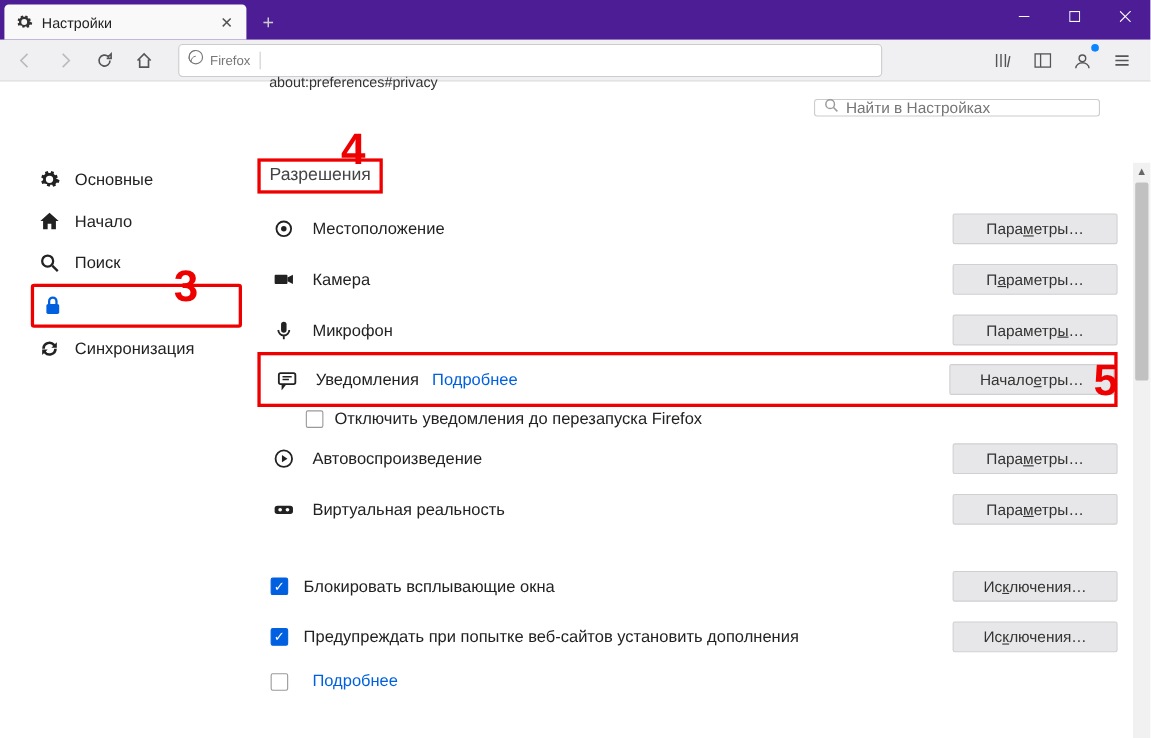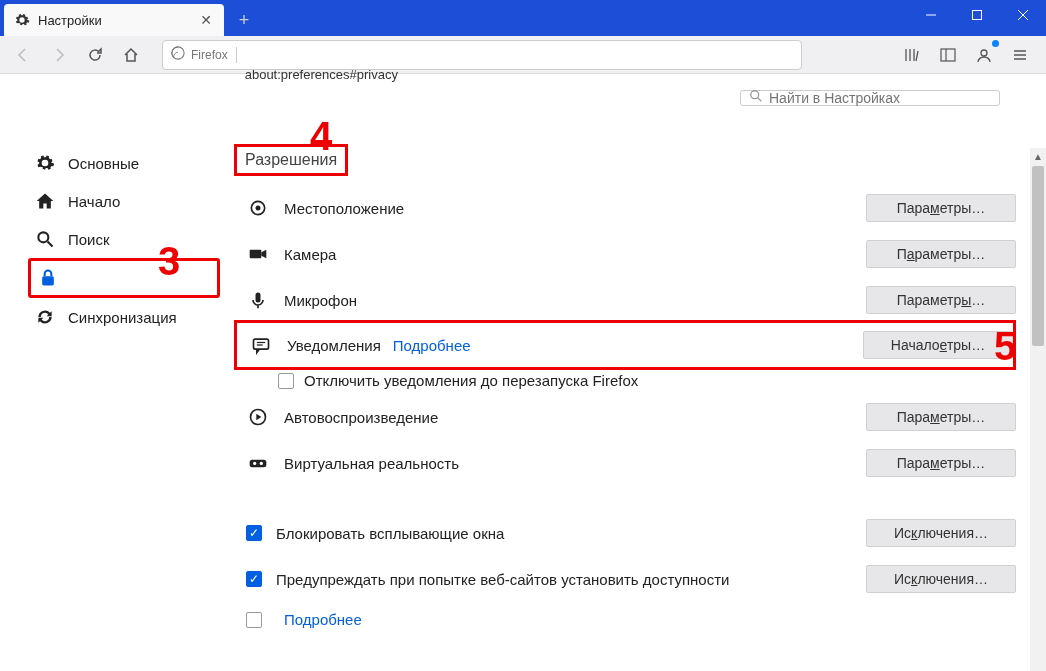--- a/index.html
+++ b/index.html
@@ -1,18 +1,18 @@
 <!DOCTYPE html>
 <html><head>
 <meta charset="utf-8">
 <style>
 * { margin:0; padding:0; box-sizing:border-box; font-family:"Segoe UI",Arial,sans-serif; }
 body { width:1046px; height:671px; background:#fff; overflow:hidden; }
 
-.titlebar { height:36px; background:#1d4ed8; display:flex; align-items:flex-end; position:relative; }
+.titlebar { height:36px; background:#4c1d95; display:flex; align-items:flex-end; position:relative; }
 .tab { height:32px; background:#f9f9fa; display:flex; align-items:center; padding:0 10px; min-width:220px; border-top-left-radius:4px; border-top-right-radius:4px; margin-left:4px; }
 .tab .gear { width:16px; height:16px; margin-right:8px; }
 .tab .title { font-size:13px; color:#222; flex:1; }
 .tab .x { width:16px; height:16px; display:flex; align-items:center; justify-content:center; color:#555; font-size:14px; cursor:pointer; }
 .newtab { width:28px; height:28px; display:flex; align-items:center; justify-content:center; color:#ccc; font-size:18px; margin-left:6px; margin-bottom:2px; cursor:pointer;}
 .winctrl { position:absolute; right:0; top:0; height:36px; display:flex; }
 .winbtn { width:46px; height:30px; display:flex; align-items:center; justify-content:center; color:#fff; }
 .winbtn svg { stroke:#fff; }
 
 .toolbar { height:38px; background:#f0f0f2; display:flex; align-items:center; padding:0 8px; gap:6px; border-bottom:1px solid #ddd;}
@@ -301,21 +301,21 @@
     <div style="height:24px"></div>
 
     <div class="perm-row" style="padding-left:12px">
       <span class="chk on"></span>
       <span class="chklabel" style="margin-left:4px">Блокировать всплывающие окна</span>
       <button class="pbtn" style="margin-left:auto"><span>Ис</span><u>к</u><span>лючения…</span></button>
     </div>
 
     <div class="perm-row" style="padding-left:12px">
       <span class="chk on"></span>
-      <span class="chklabel" style="margin-left:4px">Предупреждать при попытке веб-сайтов установить доступности</span>
+      <span class="chklabel" style="margin-left:4px">Предупреждать при попытке веб-сайтов установить дополнения</span>
       <button class="pbtn" style="margin-left:auto"><span>Ис</span><u>к</u><span>лючения…</span></button>
     </div>
 
     <div class="perm-row" style="padding-left:12px">
       <span class="chk"></span>
       <span class="plink">Подробнее</span>
     </div>
   </div>
 
   <div class="annot" style="left:158px; top:165px">3</div>

